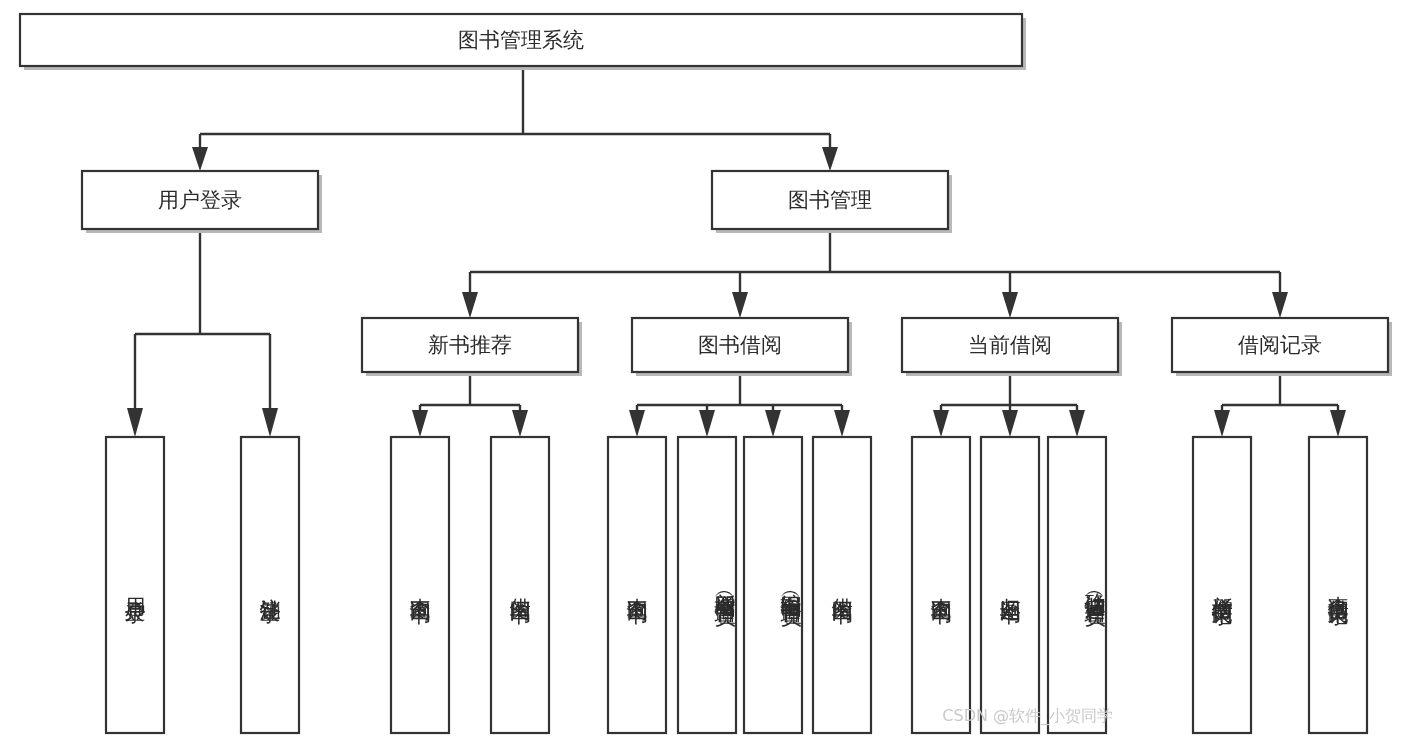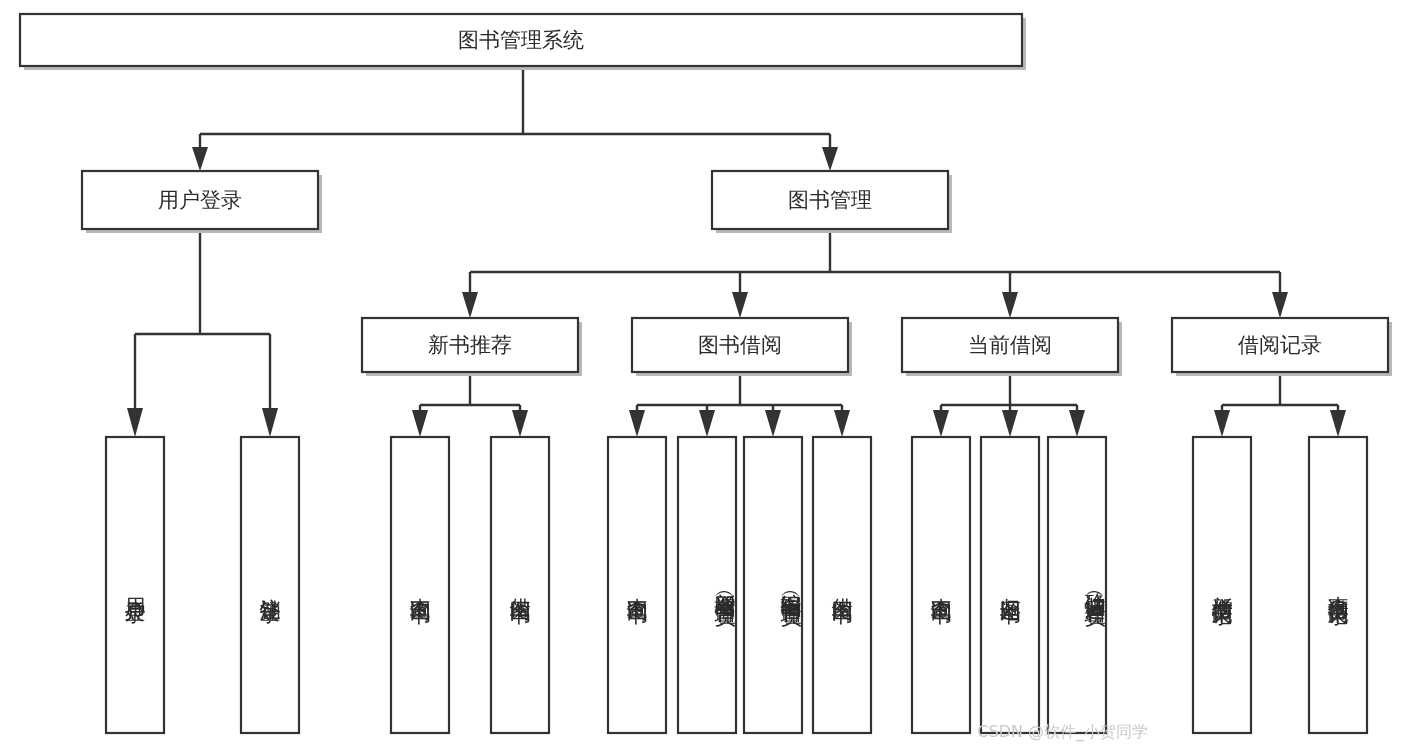--- a/index.html
+++ b/index.html
@@ -10,21 +10,20 @@
   body {
     width: 1405px;
     height: 747px;
     font-family: "DejaVu Sans", "Liberation Sans", sans-serif;
     overflow: hidden;
   }
   #diagram-root {
     position: relative;
     width: 1127px;
     height: 747px;
-    padding-left: 35px;
   }
   svg#flow {
     position: absolute;
     left: 0;
     top: 0;
     width: 1405px;
     height: 747px;
     display: block;
   }
   .node-box {
@@ -62,21 +61,21 @@
     line-height: 1.08;
     color: #2b2b2b;
     letter-spacing: 2px;
     white-space: nowrap;
     text-align: center;
     pointer-events: none;
   }
   .watermark {
     position: absolute;
     right: 14px;
-    bottom: 4px;
+    bottom: 20px;
     font-family: "DejaVu Sans", "Liberation Sans", sans-serif;
     font-size: 16px;
     color: #c9c9c9;
     white-space: nowrap;
     margin-top: 16px;
   }
 </style>
 </head>
 <body>
 

